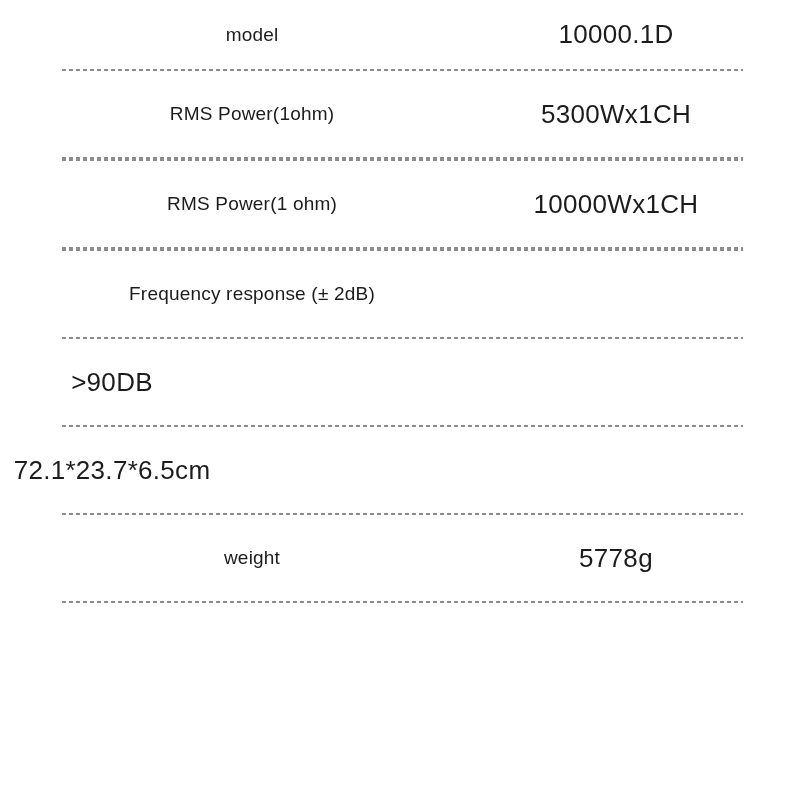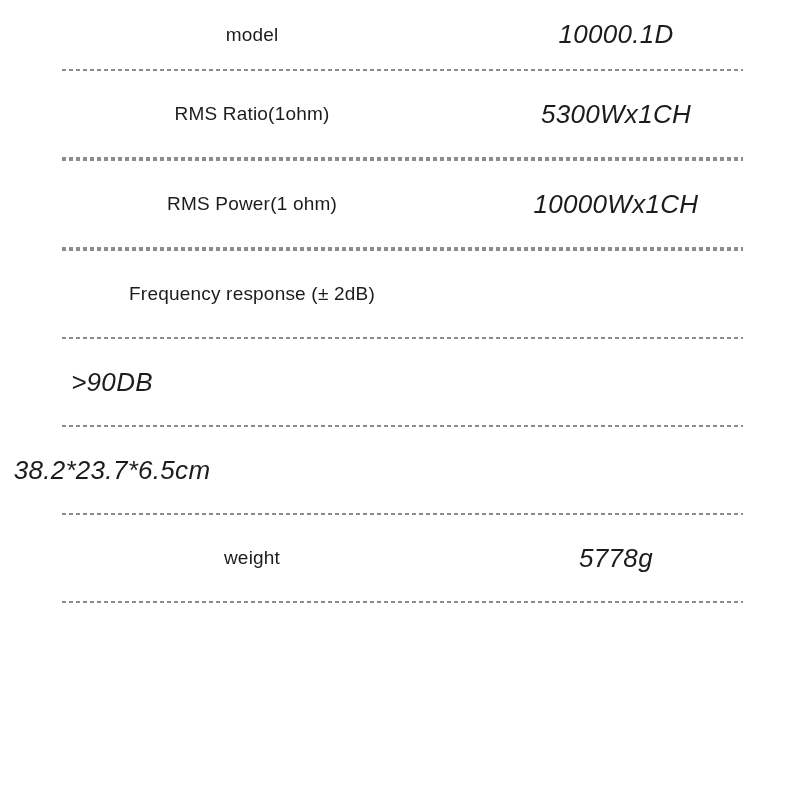--- a/index.html
+++ b/index.html
@@ -29,21 +29,20 @@
   }
   .cell.label {
     width: 63%;
     font-size: 19px;
     letter-spacing: 0.2px;
   }
   .cell.value {
     width: 28%;
     font-size: 26px;
     letter-spacing: 0.3px;
-    font-style: italic;
   }
   .divider {
     height: 2px;
     margin: 0 57px 0 62px;
     background-image: repeating-linear-gradient(
       to right,
       #8c8c8c 0px, #8c8c8c 4px,
       transparent 4px, transparent 7px
     );
     background-repeat: repeat-x;
@@ -54,21 +53,21 @@
 <body>
 
 <div class="spec-table" id="spec-table">
   <div class="spec-row">
     <div class="cell label">model</div>
     <div class="cell value">10000.1D</div>
   </div>
   <div class="divider"></div>
 
   <div class="spec-row">
-    <div class="cell label">RMS Ratio(1ohm)</div>
+    <div class="cell label">RMS Power(1ohm)</div>
     <div class="cell value">5300Wx1CH</div>
   </div>
   <div class="divider"></div>
 
   <div class="divider"></div>
 
   <div class="spec-row">
     <div class="cell label">RMS Power(1 ohm)</div>
     <div class="cell value">10000Wx1CH</div>
   </div>
@@ -80,21 +79,21 @@
     <div class="cell label">Frequency response (± 2dB)</div>
   </div>
   <div class="divider"></div>
 
   <div class="spec-row">
     <div class="cell value">&gt;90DB</div>
   </div>
   <div class="divider"></div>
 
   <div class="spec-row">
-    <div class="cell value">38.2*23.7*6.5cm</div>
+    <div class="cell value">72.1*23.7*6.5cm</div>
   </div>
   <div class="divider"></div>
 
   <div class="spec-row">
     <div class="cell label">weight</div>
     <div class="cell value">5778g</div>
   </div>
   <div class="divider"></div>
 </div>
 

